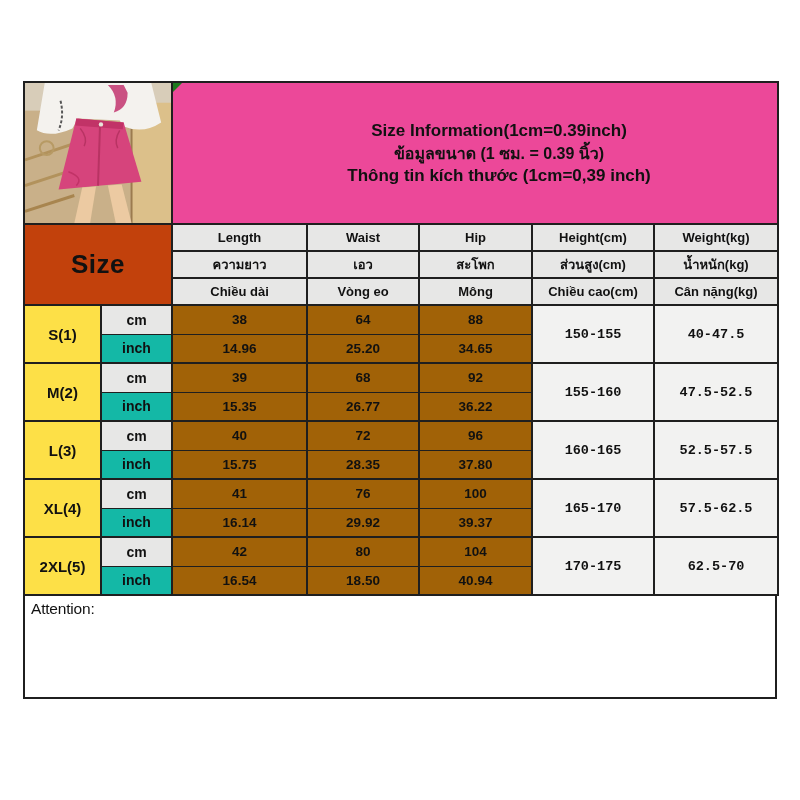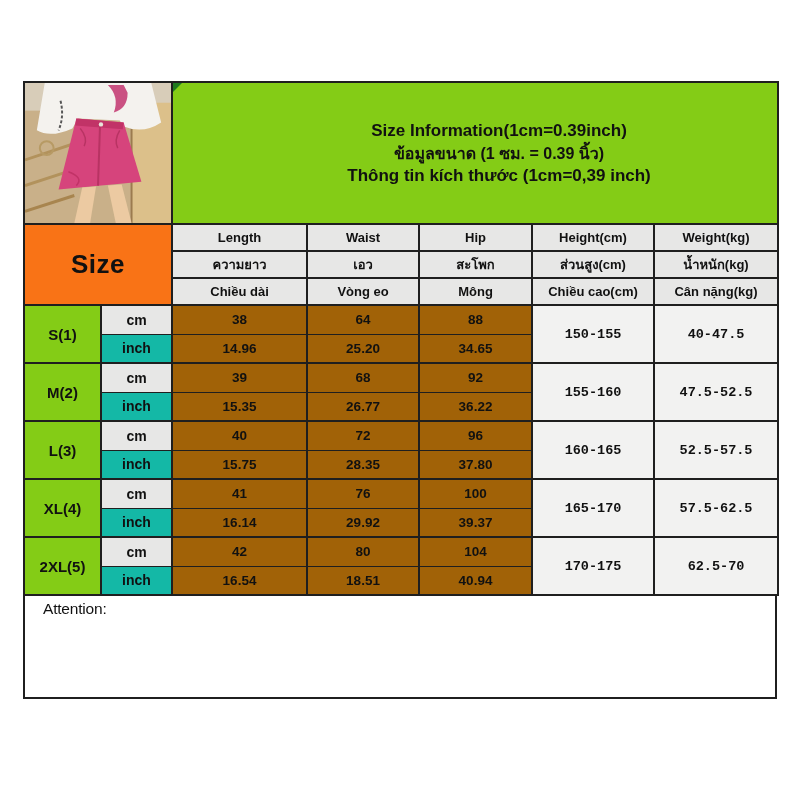--- a/index.html
+++ b/index.html
@@ -14,41 +14,41 @@
 
   col.c-size { width:77px; } col.c-unit { width:71px; }
   col.c-len { width:135px; } col.c-waist { width:112px; }
   col.c-hip { width:113px; } col.c-hgt { width:122px; } col.c-wgt { width:124px; }
 
   tr.title-row { height:139px; }
   tr.hdr-row { height:27px; }
   tr.data-row { height:29px; }
 
   td.photo-cell { background:#cdb68c; padding:0; }
-  td.title-cell { background:#84cc16; position:relative;padding-left:48px; }
+  td.title-cell { background:#ec4899; position:relative;padding-left:48px; }
   .title-en, .title-vi { font-size:17px; }
   .title-th { font-size:16px; margin:0 0; }
   .comment-marker { position:absolute; top:0; left:0; width:0; height:0;
     border-top:9px solid #1e7a1e; border-right:9px solid transparent; }
 
   td.hdr { background:#e7e7e6; font-size:13px; }
-  td.size-big { background:#f97316; font-size:26px; letter-spacing:0.5px; }
-  td.size-name { background:#84cc16; font-size:15px; }
+  td.size-big { background:#c2410c; font-size:26px; letter-spacing:0.5px; }
+  td.size-name { background:#fde047; font-size:15px; }
   td.unit { background:#e7e7e6; font-size:14px; }
   tr.inch-row td.unit { background:#14b8a6; }
   td.val { background:#a16207; }
   tr.inch-row td.val { background:#a16207; }
   td.range { background:#f2f2f1;font-family:Liberation Mono, monospace; }
 
   
   tr.cm-row td.split { border-bottom-width:1px; }
   tr.inch-row td { border-top-width:1px; }
 
   .attention { width:754px; border:2px solid #1f1f1f; margin-top:-2px;
-    background:#ffffff; min-height:105px; padding:2px 6px 8px 18px;
+    background:#ffffff; min-height:105px; padding:2px 6px 8px 6px;
     font-size:15.5px; line-height:22px; letter-spacing:-0.2px; }
 
   .photo-svg { display:block; width:100%; height:100%; }
 </style>
 </head>
 <body>
 
 <div class="sheet">
 
   <table class="size-table">
@@ -192,21 +192,21 @@
       <td class="unit split">cm</td>
       <td class="val split">42</td>
       <td class="val split">80</td>
       <td class="val split">104</td>
       <td class="range" rowspan="2">170-175</td>
       <td class="range" rowspan="2">62.5-70</td>
     </tr>
     <tr class="data-row inch-row">
       <td class="unit">inch</td>
       <td class="val">16.54</td>
-      <td class="val">18.51</td>
+      <td class="val">18.50</td>
       <td class="val">40.94</td>
     </tr>
   </tbody>
     </table>
 
   <div class="attention">
     <div>Attention:</div>
   </div>
 
 </div>

